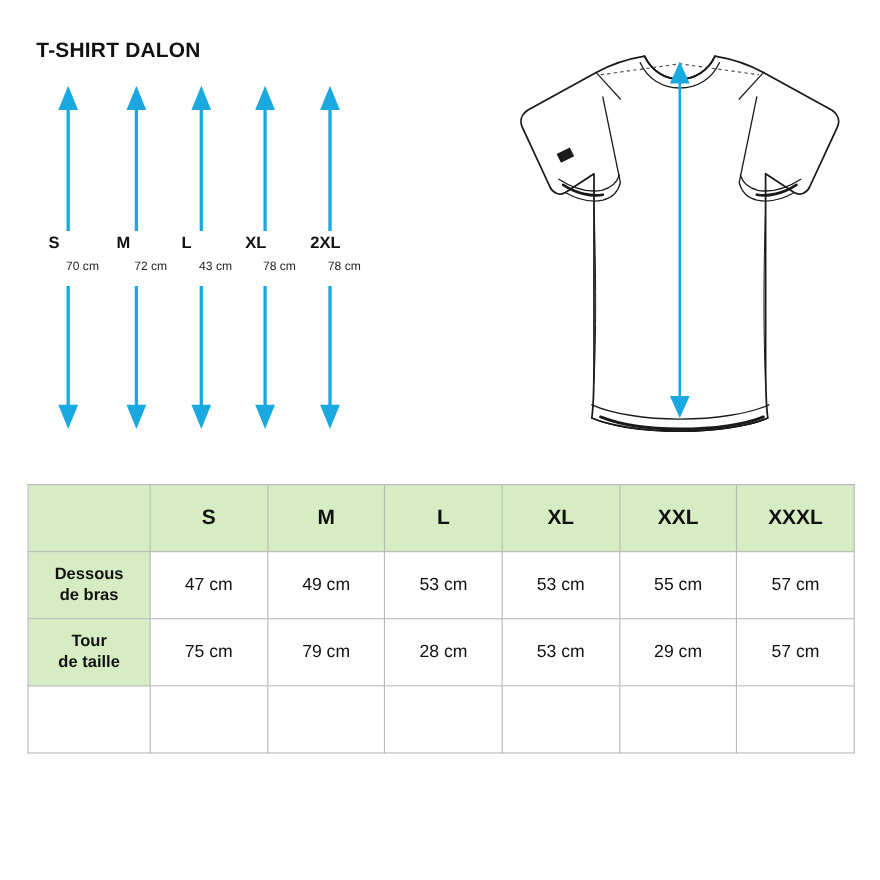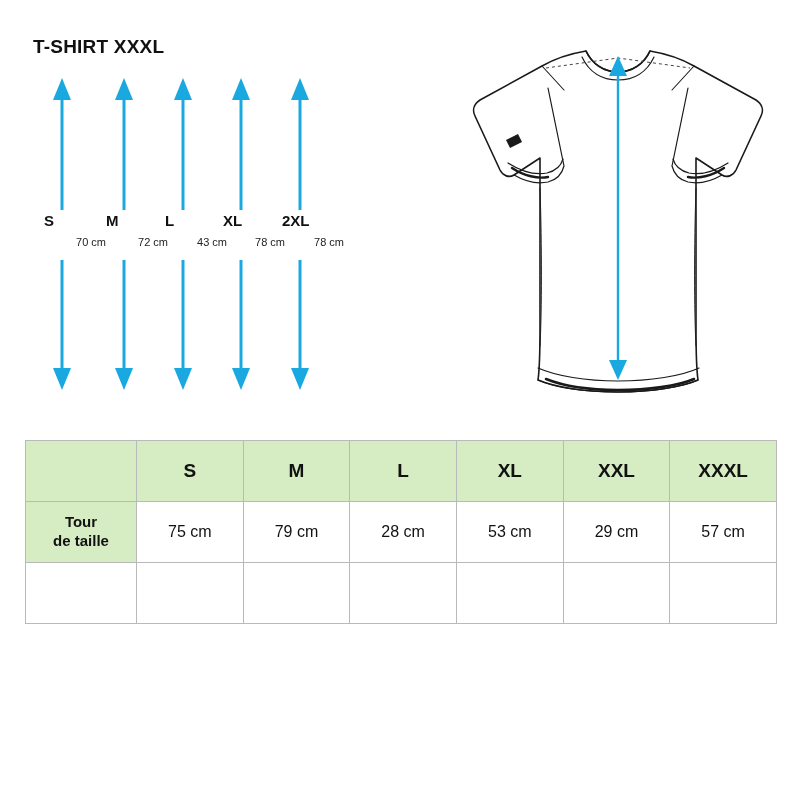--- a/index.html
+++ b/index.html
@@ -54,21 +54,21 @@
     width: 62px;
     text-align: left;
     font-size: 15px;
     font-weight: bold;
     color: #111111;
   }
   .arrow-col .size-value {
     position: absolute;
     left: 0;
     width: 62px;
-    text-align: right;
+    text-align: center;
     font-size: 11px;
     color: #222222;
   }
 
   
   .shirt {
     position: absolute;
     left: 396px;
     top: 28px;
     width: 390px;
@@ -116,21 +116,21 @@
     background: #ffffff;
     font-size: 16px;
   }
   .size-table tr.blank-row td {
     background: #ffffff;
   }
 </style>
 </head>
 <body>
 
-<div class="title">T-SHIRT XXXL</div>
+<div class="title">T-SHIRT DALON</div>
 
 <div class="arrows">
 
   <div class="arrow-col" style="left:26px;">
     <div class="svg-wrap">
       <svg width="62" height="330" viewBox="0 0 62 330" xmlns="http://www.w3.org/2000/svg">
         <line x1="18" y1="28" x2="18" y2="140" stroke="#19a8e0" stroke-width="3"></line>
         <polygon points="18,8 9,30 27,30" fill="#19a8e0"></polygon>
         <line x1="18" y1="190" x2="18" y2="300" stroke="#19a8e0" stroke-width="3"></line>
         <polygon points="18,320 9,298 27,298" fill="#19a8e0"></polygon>
@@ -266,20 +266,32 @@
       <th class="col-head">M</th>
       <th class="col-head">L</th>
       <th class="col-head">XL</th>
       <th class="col-head">XXL</th>
       <th class="col-head">XXXL</th>
     </tr>
   </thead>
   <tbody>
     <tr>
       <td class="row-head">
+        <div>Dessous</div>
+        <div>de bras</div>
+      </td>
+      <td class="data-cell">47 cm</td>
+      <td class="data-cell">49 cm</td>
+      <td class="data-cell">53 cm</td>
+      <td class="data-cell">53 cm</td>
+      <td class="data-cell">55 cm</td>
+      <td class="data-cell">57 cm</td>
+    </tr>
+    <tr>
+      <td class="row-head">
         <div>Tour</div>
         <div>de taille</div>
       </td>
       <td class="data-cell">75 cm</td>
       <td class="data-cell">79 cm</td>
       <td class="data-cell">28 cm</td>
       <td class="data-cell">53 cm</td>
       <td class="data-cell">29 cm</td>
       <td class="data-cell">57 cm</td>
     </tr>

